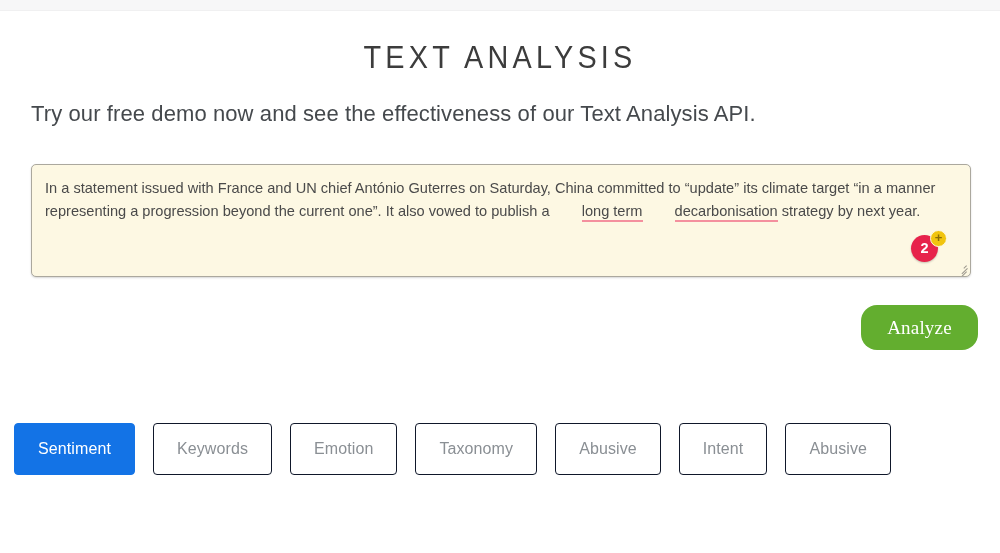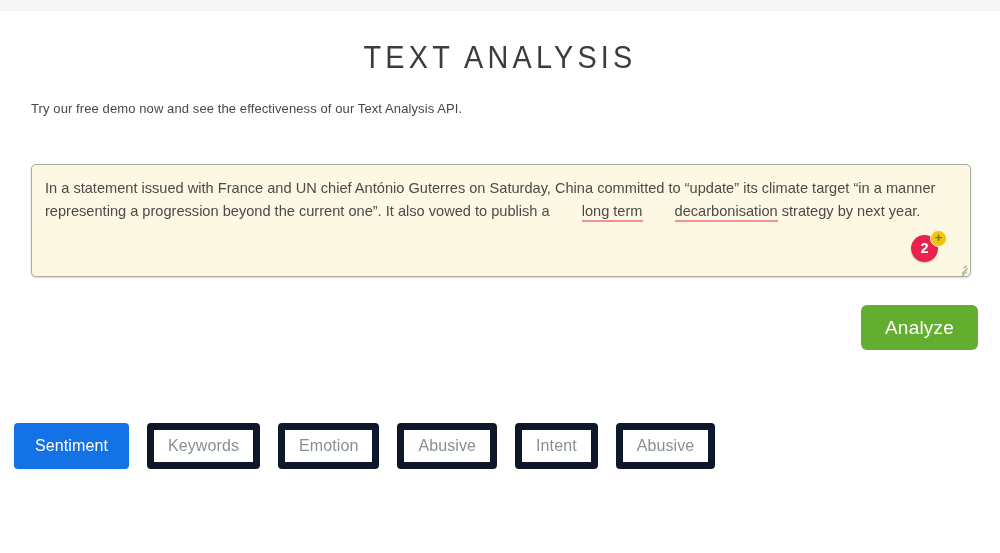--- a/index.html
+++ b/index.html
@@ -43,21 +43,21 @@
     letter-spacing: 4.5px;
     color: #3c3c3c;
     transform: scaleX(0.93);
     white-space: nowrap;
   }
 
   .subtitle {
     position: absolute;
     top: 101px;
     left: 31px;
-    font-size: 13px;
+    font-size: 22px;
     font-weight: 400;
     color: #45494d;
     letter-spacing: 0.1px;
     white-space: nowrap;
   }
 
   
   .editor-wrap {
     position: absolute;
     left: 31px;
@@ -153,48 +153,48 @@
 
   
   .analyze-btn {
     position: absolute;
     left: 861px;
     top: 305px;
     width: 117px;
     height: 45px;
     background: #63ae2f;
     border: none;
-    border-radius: 6px;
+    border-radius: 16px;
     color: #ffffff;
-    font-family: Liberation Sans, sans-serif;
+    font-family: Liberation Serif, serif;
     font-size: 19px;
     font-weight: 400;
     letter-spacing: 0.2px;
     cursor: pointer;
   }
 
   
   .tabs {
     position: absolute;
     left: 14px;
     top: 423px;
     display: flex;
     align-items: flex-start;
     gap: 18px;
   }
 
   .tab {
-    height: 46px;
+    height: 52px;
     min-width: 62px;
-    padding: 0 14px;
+    padding: 0 23px;
     display: flex;
     align-items: center;
     justify-content: center;
     background: #ffffff;
-    border: 7px solid #0f172a;
+    border: 1px solid #0f172a;
     border-radius: 4px;
     color: #8a8f94;
     font-size: 16px;
     font-weight: 400;
     letter-spacing: 0.1px;
     cursor: pointer;
     white-space: nowrap;
   }
 
   .tab.active {
@@ -230,18 +230,19 @@
       </div>
     </div>
   </div>
 
   <button class="analyze-btn">Analyze</button>
 
   <div class="tabs" id="tabs">
       <div class="tab active">Sentiment</div>
       <div class="tab">Keywords</div>
       <div class="tab">Emotion</div>
+      <div class="tab">Taxonomy</div>
       <div class="tab">Abusive</div>
       <div class="tab">Intent</div>
       <div class="tab">Abusive</div>
     </div>
 
 </div>
 
 </body></html>

